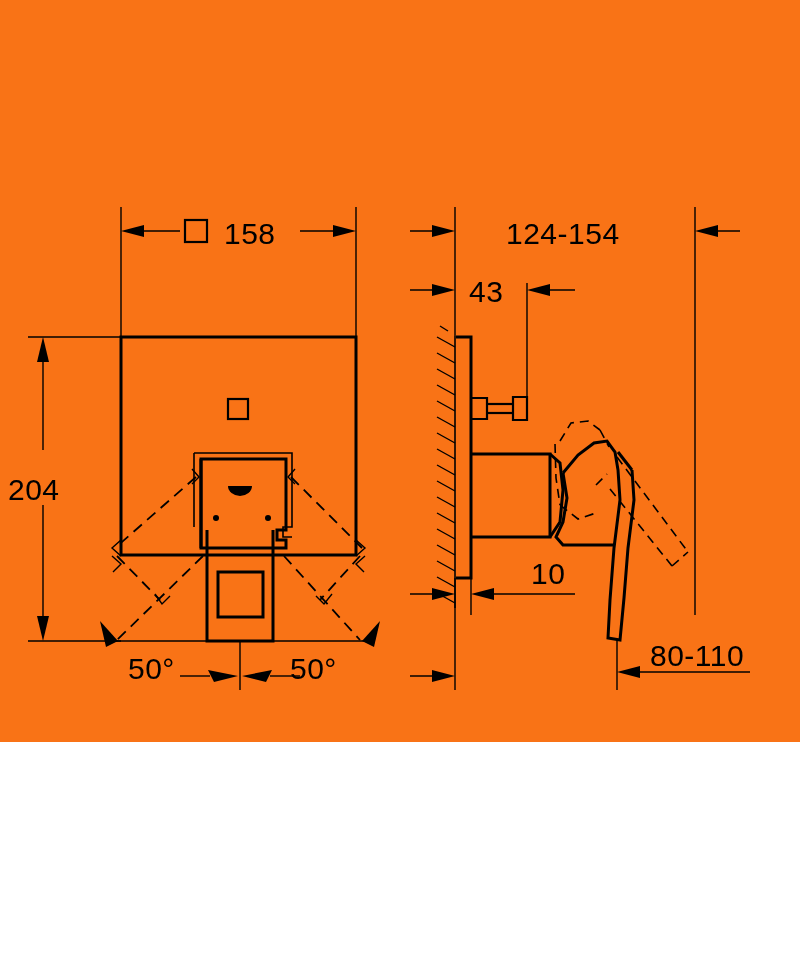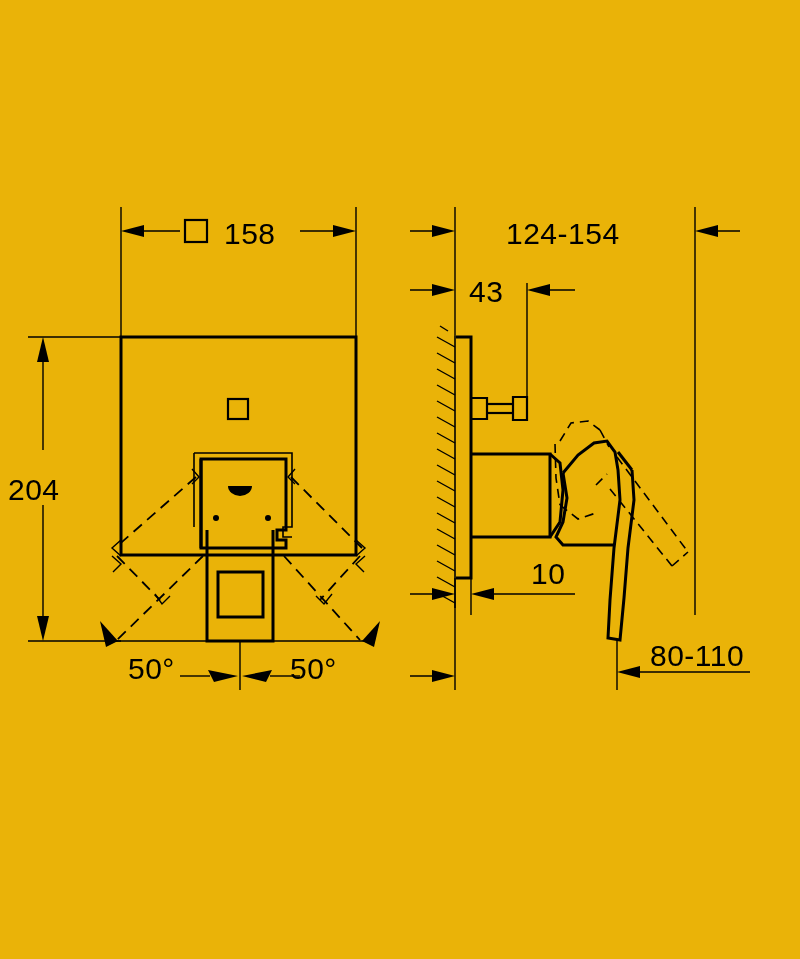--- a/index.html
+++ b/index.html
@@ -9,22 +9,22 @@
   }
   body {
     width: 800px;
     height: 959px;
     font-family: "Liberation Sans", sans-serif;
     overflow: hidden;
   }
   #drawing-root {
     position: relative;
     width: 800px;
-    height: 959px;
-    background: #eab308;
+    height: 742px;
+    background: #f97316;
   }
   svg#tech-drawing {
     display: block;
     width: 800px;
     height: 959px;
   }
   .ln {
     stroke: #000000;
     fill: none;
     stroke-linecap: butt;

